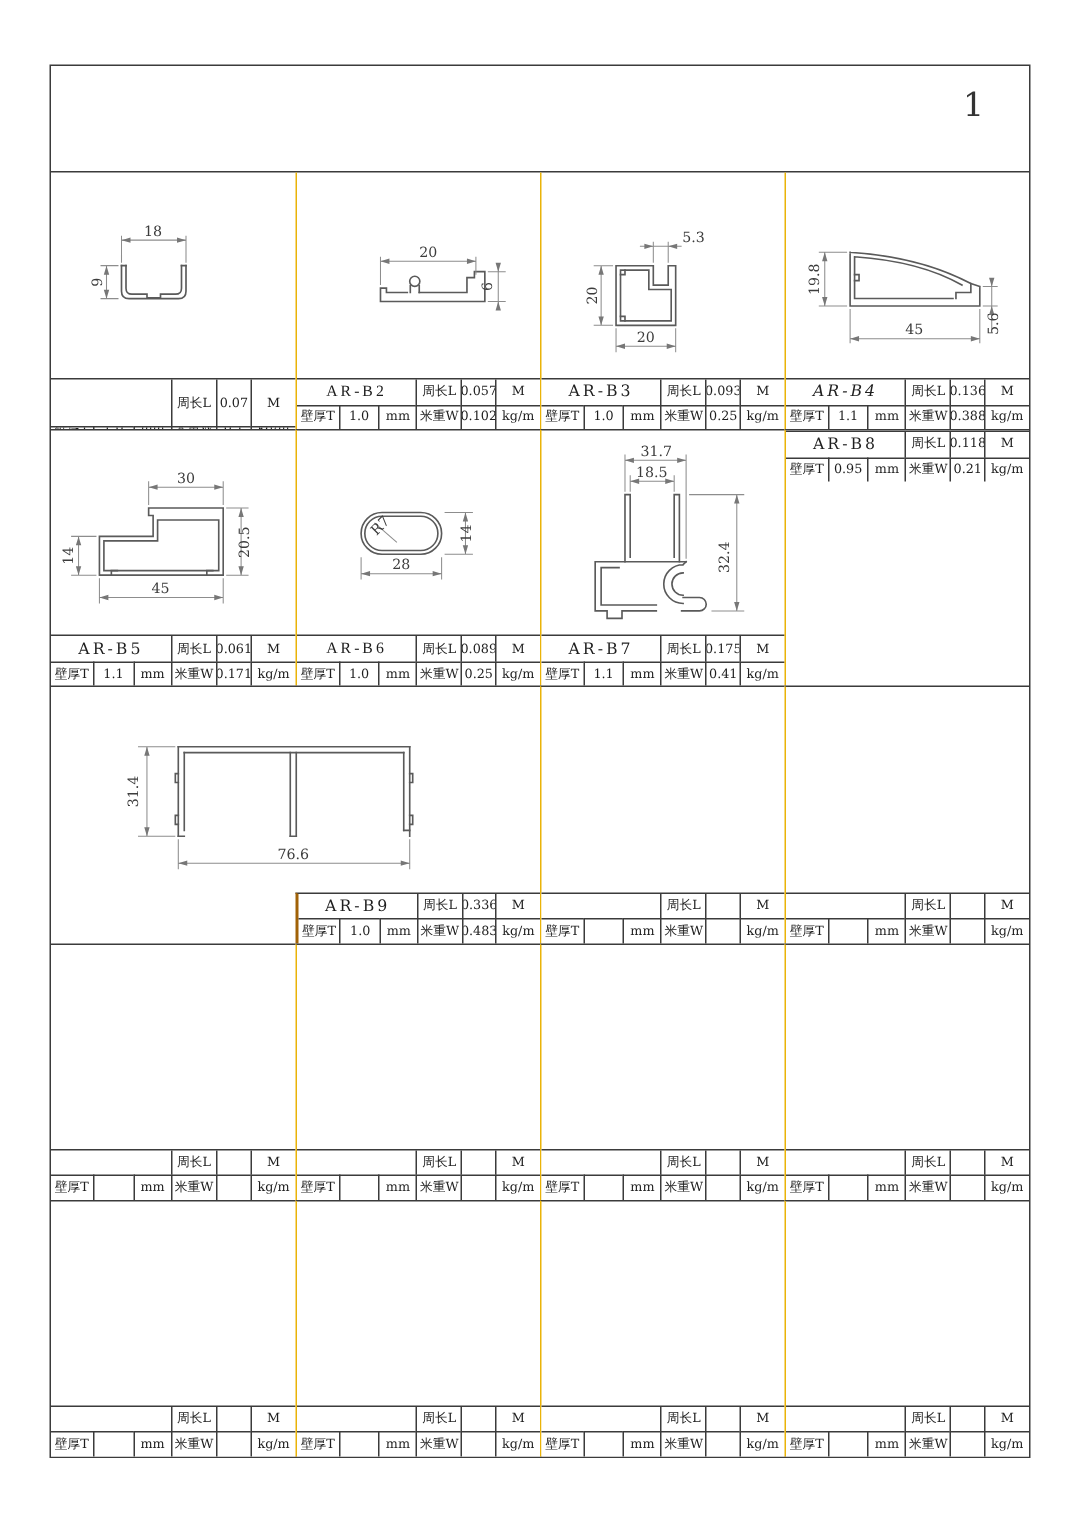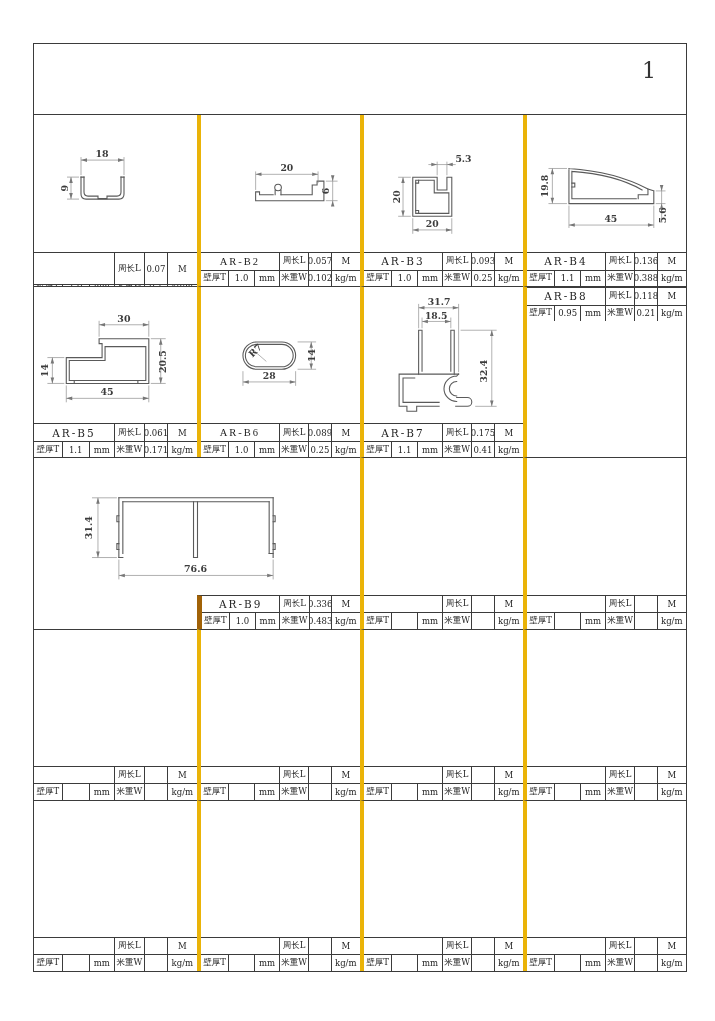--- a/index.html
+++ b/index.html
@@ -1,29 +1,29 @@
 <!DOCTYPE html>
 <html><head>
 <meta charset="utf-8">
 <style>
   html,body{margin:0;padding:0;background:#fff;}
   body{width:715px;height:1021px;position:relative;font-family:"DejaVu Serif",serif;color:#222;}
   .sheet{position:absolute;left:33px;top:43px;width:654px;height:929px;border:1px solid #3b3b3b;box-sizing:border-box;background:#fff;}
   .hdr{position:absolute;left:0;right:0;top:0;height:71px;border-bottom:1px solid #3b3b3b;box-sizing:border-box;}
   .pagenum{position:absolute;right:30px;top:14px;font-size:22px;color:#333;}
   .grid{position:absolute;left:0;right:0;top:71px;bottom:0;display:grid;grid-template-columns:repeat(4,1fr);grid-template-rows:repeat(5,1fr);}
-  .cell{position:relative;display:flex;flex-direction:column;border-left:4px solid #eab308;border-top:1px solid #3b3b3b;box-sizing:border-box;min-width:0;}
+  .cell{position:relative;display:flex;flex-direction:column;border-left:1px solid #eab308;border-top:1px solid #3b3b3b;box-sizing:border-box;min-width:0;}
   .cell.c1{border-left:none}
   .cell.r1{border-top:none}
   .cell.span2{grid-column:span 2}
-  .draw{flex:1;position:relative;font-weight:bold;}
+  .draw{flex:1;position:relative;}
   .span2 .draw{position:absolute;inset:0;}
   .draw svg{position:absolute;inset:0;width:100%;height:100%;}
   .ptable{height:34px;display:grid;grid-template-columns:17% 16.5% 15.5% 18.5% 14% 18.5%;grid-template-rows:1fr 1fr;border-top:1px solid #3b3b3b;box-sizing:border-box;background:#fff;}
-  .ptable.half{position:absolute;right:0;bottom:0;width:50%;border-left:5px solid #a16207;}
+  .ptable.half{position:absolute;right:0;bottom:0;width:50%;border-left:2px solid #a16207;}
   .tc{display:flex;align-items:center;justify-content:center;font-size:8.5px;color:#1e1e1e;overflow:hidden;white-space:nowrap;box-sizing:border-box;}
   .tc.bl{border-left:1px solid #3b3b3b}
   .tc.bt{border-top:1px solid #3b3b3b}
   .tc.pname{grid-column:1/4;font-size:10.5px;letter-spacing:2px;}
   .tc.val{font-size:8.5px;}
   .prof{stroke:#5a5a5a;fill:none;stroke-width:1.1;stroke-linecap:square;}
   .dim{stroke:#8d8d8d;fill:none;stroke-width:0.7;}
   .arr{fill:#777;stroke:none;}
   .dtxt{fill:#3c3c3c;font-size:9.5px;font-family:"DejaVu Serif",serif;text-anchor:middle;}
 </style>
@@ -124,21 +124,21 @@
           <path class="prof" d="M124,74 V80 H114 V84"></path>
           <path class="prof" d="M46,68 h3 v4 h-3"></path>
           <path class="dim" d="M41,53 H22 M41,89 H22 M26,53 V89 M43,91 V114 M130,91 V114 M43,111 H130 M132,76 H142 M132,89 H142 M138,72 V107"></path>
           <path class="arr" d="M26,53 l1.8,6 h-3.6z M26,89 l1.8,-6 h-3.6z M43,111 l6,1.8 v-3.6z M130,111 l-6,1.8 v-3.6z M138,76 l1.8,-6 h-3.6z M138,89 l1.8,6 h-3.6z"></path>
           <text class="dtxt" x="22" y="71" transform="rotate(-90 22,71)">19.8</text>
           <text class="dtxt" x="86" y="108">45</text>
           <text class="dtxt" x="142" y="101" transform="rotate(-90 142,101)">5.6</text>
         </svg>
       </div>
       <div class="ptable">
-          <div class="tc pname" style="grid-column: 1 / 4;">AR-B4</div>
+          <div class="tc pname" style="grid-column: 1 / 4; font-style: italic;">AR-B4</div>
           <div class="tc lab bl">周长L</div>
           <div class="tc val bl">0.136</div>
           <div class="tc unit bl">M</div>
           <div class="tc lab bt">壁厚T</div>
           <div class="tc val bl bt">1.1</div>
           <div class="tc unit bl bt">mm</div>
           <div class="tc lab bl bt">米重W</div>
           <div class="tc val bl bt">0.388</div>
           <div class="tc unit bl bt">kg/m</div>
         </div>

